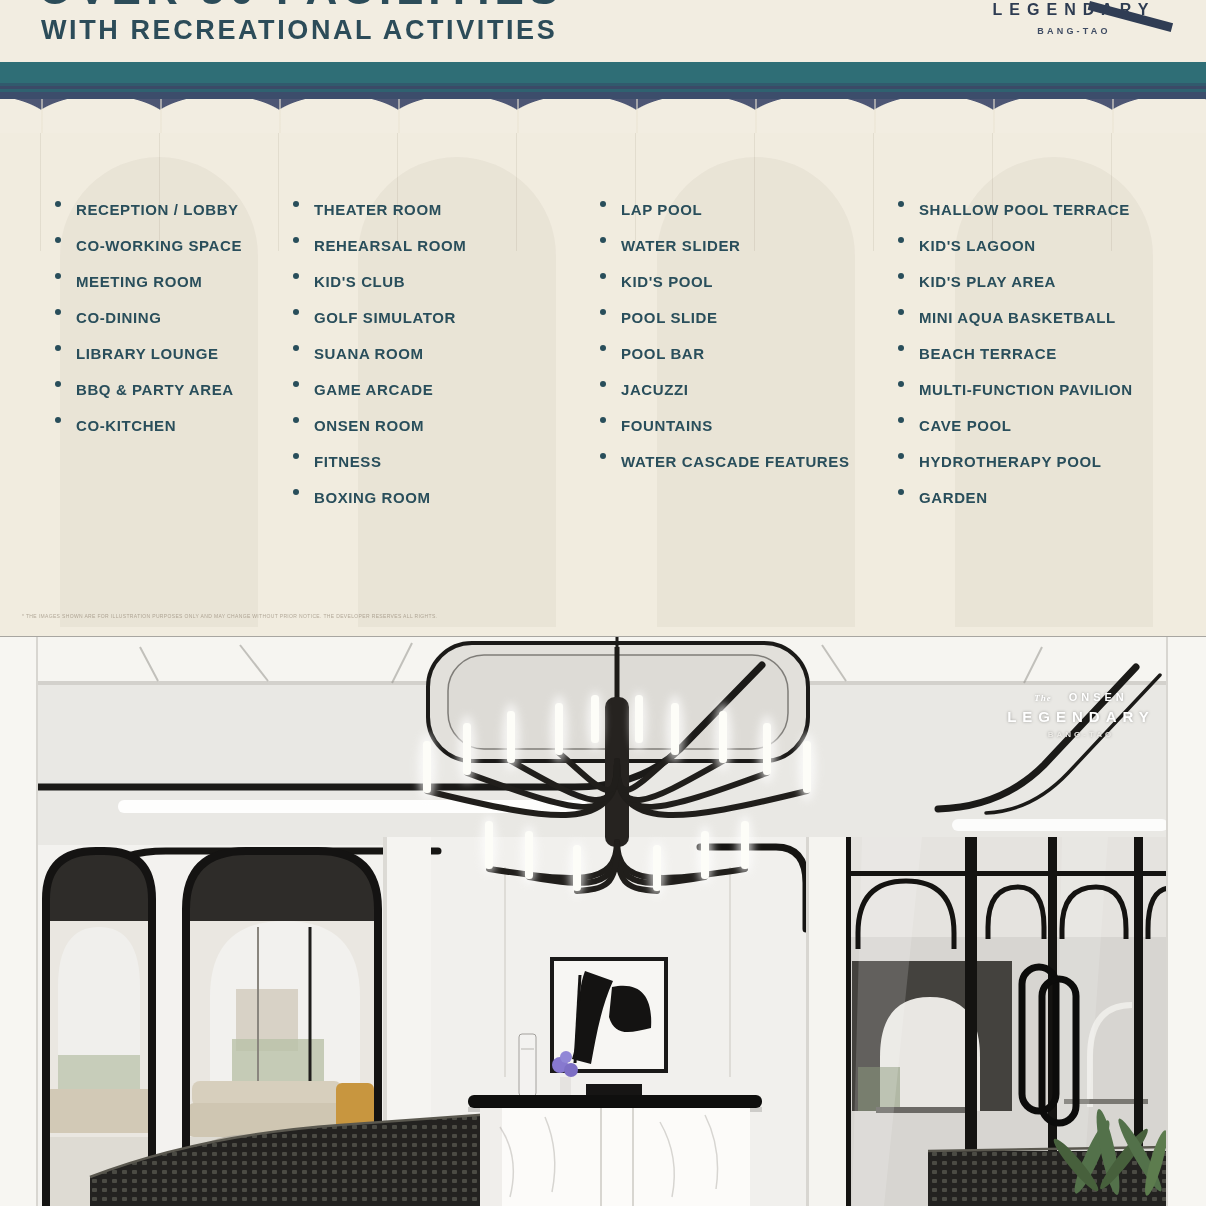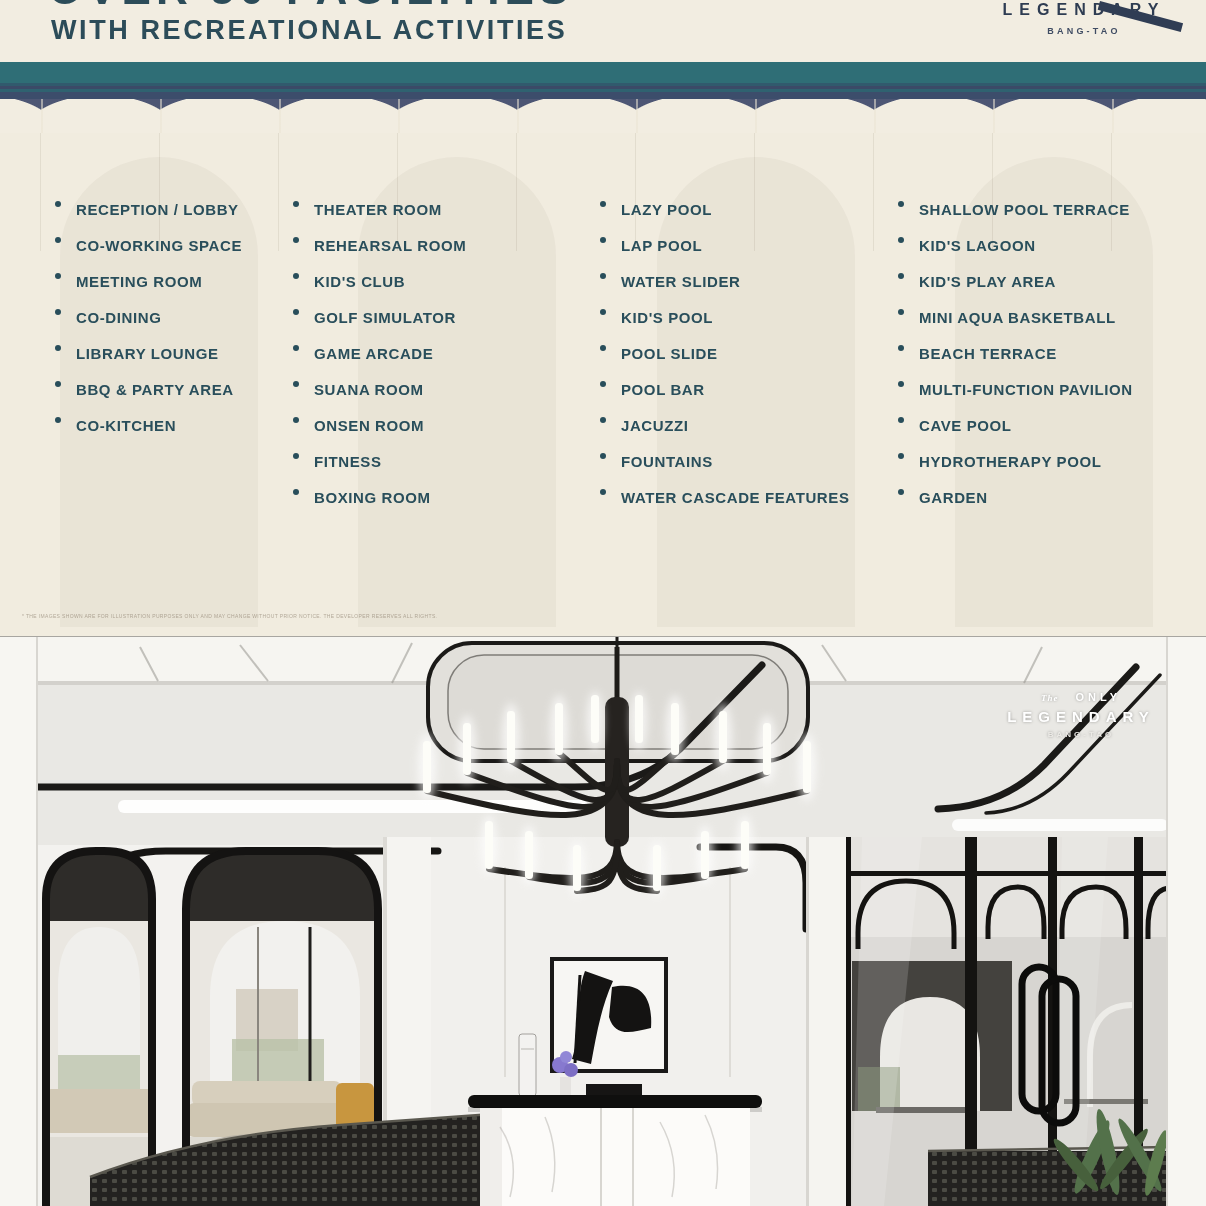--- a/index.html
+++ b/index.html
@@ -1,21 +1,21 @@
 <!DOCTYPE html>
 <html><head>
 <meta charset="utf-8">
 <style>
   html,body{margin:0;padding:0}
   body{
     width:1206px;height:1206px;position:relative;overflow:hidden;
     background:#f2ede1;font-family:"Liberation Sans",sans-serif;
   }
   
-  .header{position:absolute;top:0;left:14px;width:1044px;height:62px}
+  .header{position:absolute;top:0;left:4px;width:1044px;height:62px}
   .title-clip{position:absolute;top:0;left:34px;width:600px;height:13px;overflow:hidden}
   .title-clip .big{display:block;margin-top:-36px;font-size:44px;font-weight:700;
     letter-spacing:5px;color:#2c4c59;white-space:nowrap}
   .subtitle{position:absolute;top:15px;left:37px;font-size:27px;font-weight:600;
     letter-spacing:2.6px;color:#2c4c59;white-space:nowrap}
   .brand{position:absolute;top:1px;left:984px;width:172px;text-align:center;color:#2e3c52}
   .brand-name{font-size:16px;font-weight:700;letter-spacing:7px}
   .brand-loc{margin-top:7px;font-size:9px;font-weight:700;letter-spacing:3.2px;color:#3f4c63}
   .corner-frag{position:absolute;top:0px;right:-16px;width:86px;height:9px;
     background:#303d54;transform:rotate(15deg);transform-origin:left top}
@@ -124,44 +124,40 @@
         <div class="fac-item">
           <span class="bullet"></span>
           <span class="fac-label">KID'S CLUB</span>
         </div>
         <div class="fac-item">
           <span class="bullet"></span>
           <span class="fac-label">GOLF SIMULATOR</span>
         </div>
         <div class="fac-item">
           <span class="bullet"></span>
+          <span class="fac-label">SUANA ROOM</span>
+        </div>
+        <div class="fac-item">
+          <span class="bullet"></span>
           <span class="fac-label">GAME ARCADE</span>
-        </div>
-        <div class="fac-item">
-          <span class="bullet"></span>
-          <span class="fac-label">SUANA ROOM</span>
         </div>
         <div class="fac-item">
           <span class="bullet"></span>
           <span class="fac-label">ONSEN ROOM</span>
         </div>
         <div class="fac-item">
           <span class="bullet"></span>
           <span class="fac-label">FITNESS</span>
         </div>
         <div class="fac-item">
           <span class="bullet"></span>
           <span class="fac-label">BOXING ROOM</span>
         </div>
       </div>
       <div class="fac-col">
-        <div class="fac-item">
-          <span class="bullet"></span>
-          <span class="fac-label">LAZY POOL</span>
-        </div>
         <div class="fac-item">
           <span class="bullet"></span>
           <span class="fac-label">LAP POOL</span>
         </div>
         <div class="fac-item">
           <span class="bullet"></span>
           <span class="fac-label">WATER SLIDER</span>
         </div>
         <div class="fac-item">
           <span class="bullet"></span>
@@ -465,18 +461,18 @@
             <rect x="525" y="194" width="8" height="48" rx="3.5"></rect>
         <rect x="653" y="208" width="8" height="46" rx="3.5"></rect>
             <rect x="573" y="208" width="8" height="46" rx="3.5"></rect>
       </g>
     </g>
   </g>
 </svg>
 
   <div class="interior-brand">
     <div class="ib-top">
-      <span class="pre">The</span><span>ONLY</span>
+      <span class="pre">The</span><span>ONSEN</span>
     </div>
     <div class="ib-name">LEGENDARY</div>
     <div class="ib-loc">BANG-TAO</div>
   </div>
 </div>
 
 </body></html>

